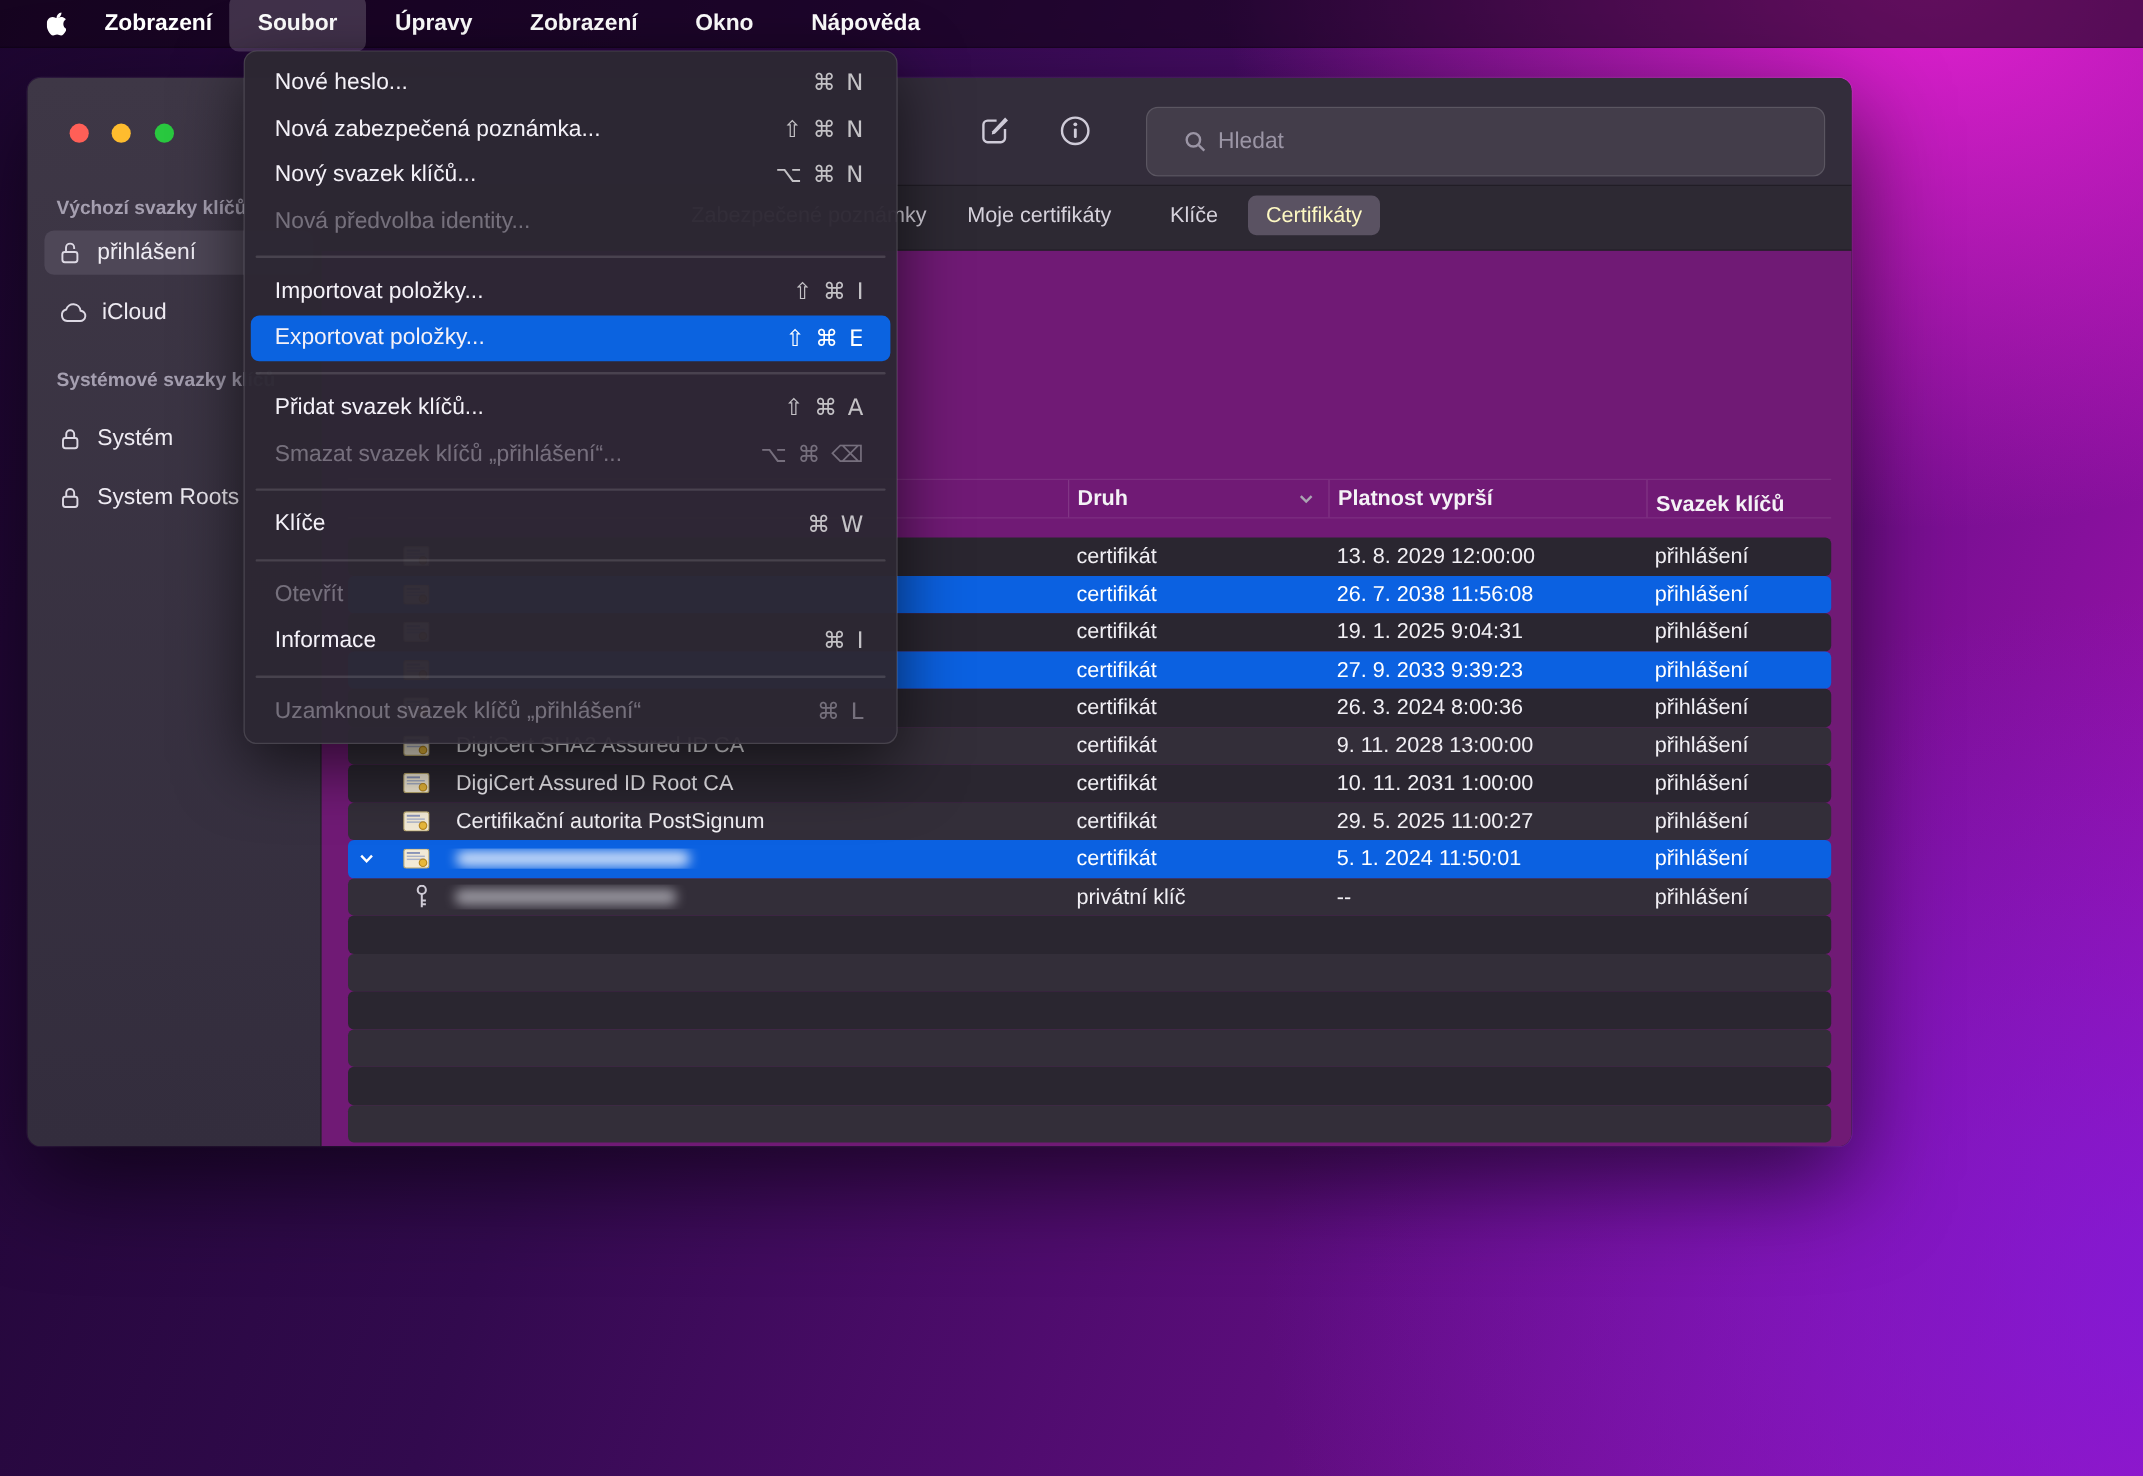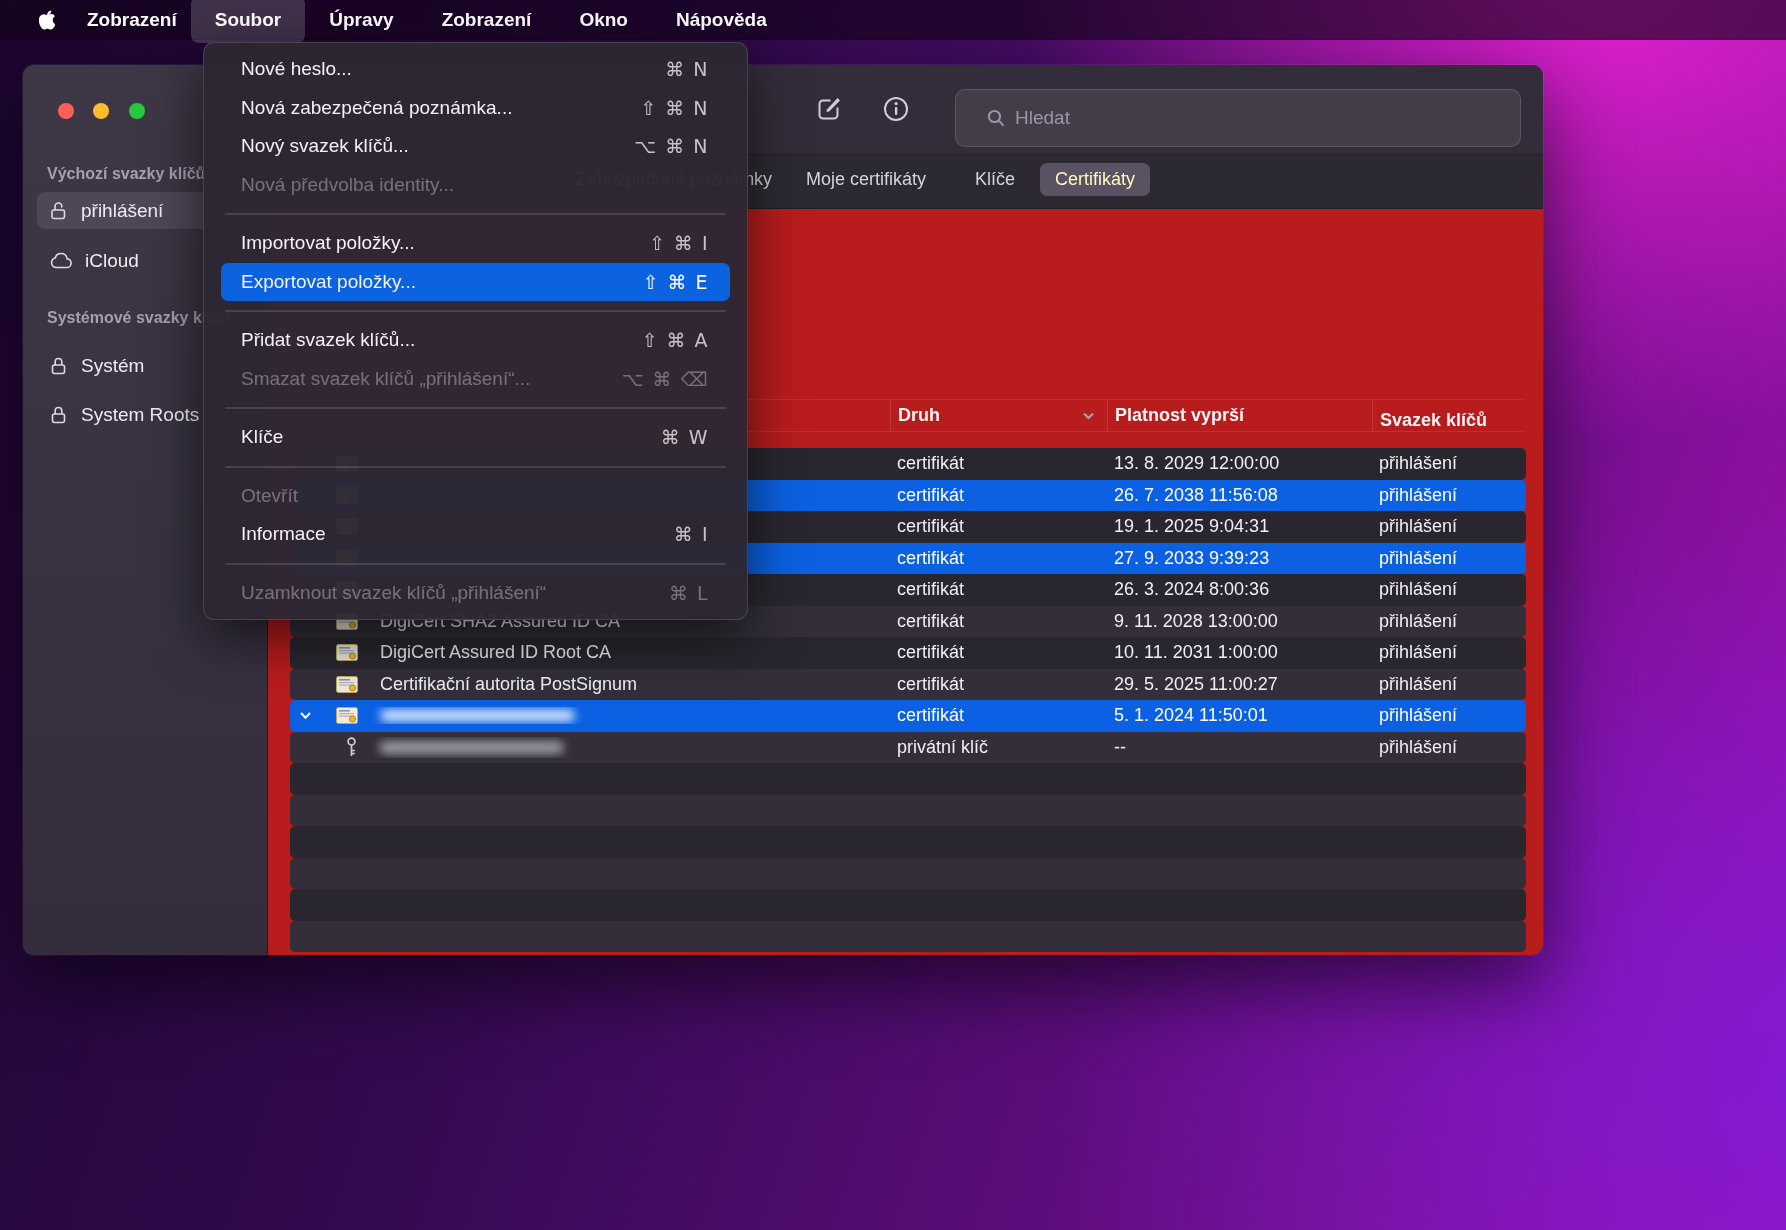--- a/index.html
+++ b/index.html
@@ -72,21 +72,21 @@
   .tabbar {
     position:absolute; left:245px; top:90px; right:0; height:54px;
     background:#2d2933; border-bottom:1px solid rgba(0,0,0,0.28);
   }
   .tab { position:absolute; top:14px; font-size:18px; color:#d6d2dc; white-space:nowrap; }
   .tab.t1 { left:308px; }
   .tab.t2 { left:538px; }
   .tab.t3 { left:707px; }
   .tab.pill { left:772px; top:8px; background:#5a5262; color:#fef9c3; padding:6px 15px; border-radius:7px; }
 
-  .table { position:absolute; left:245px; top:144px; right:0; bottom:0; background:#b91c1c; }
+  .table { position:absolute; left:245px; top:144px; right:0; bottom:0; background:#701a75; }
   .thead {
     position:absolute; top:190px; left:22px; right:17px; height:33px;
     display:flex; align-items:center;
     border-top:1px solid rgba(255,255,255,0.09);
     border-bottom:1px solid rgba(255,255,255,0.09);
     font-size:18px; font-weight:700; color:#f4f2f6;
   }
   .c-name { width:600px; display:flex; align-items:center; }
   .c-kind { width:217px; padding-left:7px; display:flex; align-items:center; }
   .c-exp  { width:265px; padding-left:7px; display:flex; align-items:center; }
@@ -104,21 +104,21 @@
   .indent { padding-left:56px !important; }
   .redacted { display:inline-block; width:195px; height:13px; border-radius:7px;
     background:rgba(255,255,255,0.78); filter:blur(5px); }
   .redacted.dim { background:rgba(238,238,245,0.55); width:185px; }
 
   
   .menu {
     position:absolute; left:203px; top:42px; width:545px;
     background:rgba(44,39,51,0.97);
     border:1px solid rgba(255,255,255,0.13);
-    border-radius:11px; padding:7px 12px;
+    border-radius:11px; padding:7px 0;
     box-shadow:0 18px 55px rgba(0,0,0,0.6);
     z-index:10; color:#f4f1f8; font-size:19px;
   }
   .mi { height:38.5px; margin:0 5px; padding:0 21px 0 20px; display:flex; align-items:center; border-radius:7px; }
   .mi .lbl { flex:1; white-space:nowrap; }
   .mi .sc { font-family:"DejaVu Sans",sans-serif; color:rgba(255,255,255,0.72); letter-spacing:1.5px; white-space:nowrap; }
   .mi.disabled, .mi.disabled .sc { color:rgba(236,232,244,0.38); }
   .mi.highlight { background:#0b63e0; }
   .mi.highlight .sc { color:#fff; }
   .msep { height:2px; margin:9px 9px; background:rgba(255,255,255,0.13); border-radius:1px; }

